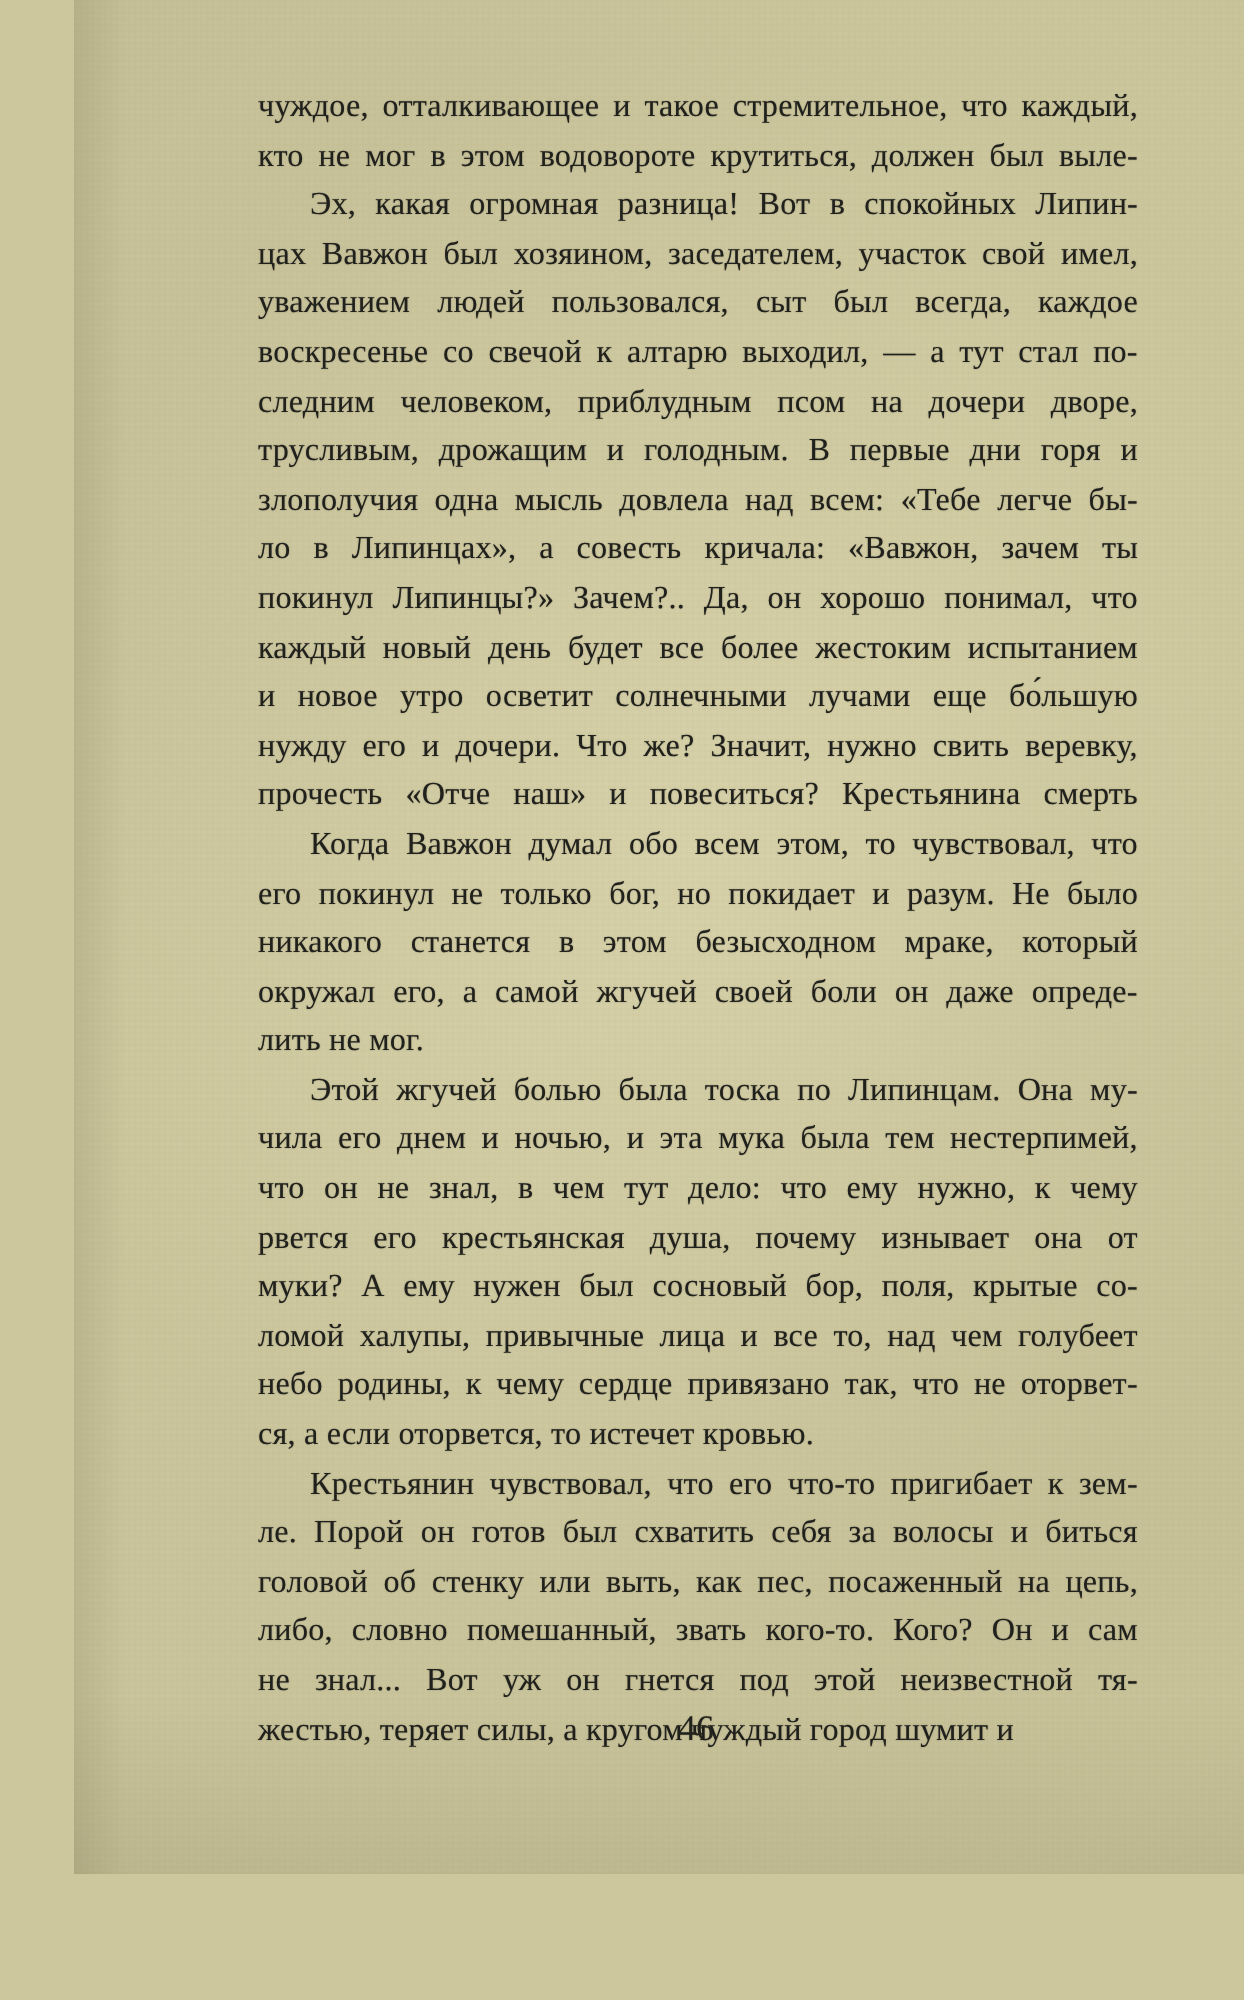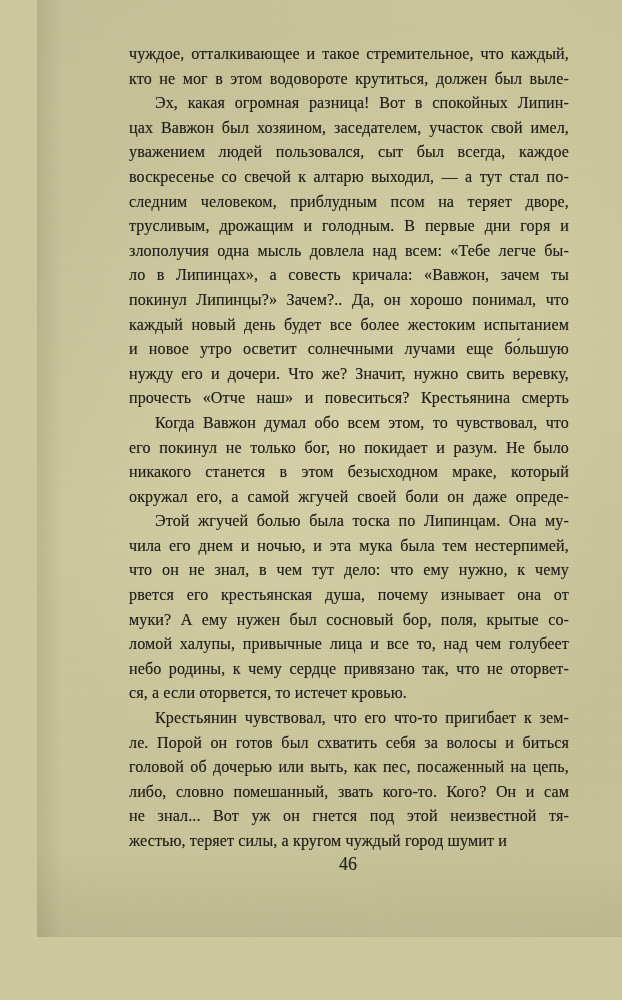--- a/index.html
+++ b/index.html
@@ -124,50 +124,51 @@
   <div id="textblock">
       <div class="para">
         <div class="line"><span class="w">чуждое,</span><span class="w">отталкивающее</span><span class="w">и</span><span class="w">такое</span><span class="w">стремительное,</span><span class="w">что</span><span class="w">каждый,</span></div>
         <div class="line"><span class="w">кто</span><span class="w">не</span><span class="w">мог</span><span class="w">в</span><span class="w">этом</span><span class="w">водовороте</span><span class="w">крутиться,</span><span class="w">должен</span><span class="w">был</span><span class="w">выле-</span></div>
       </div>
       <div class="para">
         <div class="line indent"><span class="w">Эх,</span><span class="w">какая</span><span class="w">огромная</span><span class="w">разница!</span><span class="w">Вот</span><span class="w">в</span><span class="w">спокойных</span><span class="w">Липин-</span></div>
         <div class="line"><span class="w">цах</span><span class="w">Вавжон</span><span class="w">был</span><span class="w">хозяином,</span><span class="w">заседателем,</span><span class="w">участок</span><span class="w">свой</span><span class="w">имел,</span></div>
         <div class="line"><span class="w">уважением</span><span class="w">людей</span><span class="w">пользовался,</span><span class="w">сыт</span><span class="w">был</span><span class="w">всегда,</span><span class="w">каждое</span></div>
         <div class="line"><span class="w">воскресенье</span><span class="w">со</span><span class="w">свечой</span><span class="w">к</span><span class="w">алтарю</span><span class="w">выходил,</span><span class="w">—</span><span class="w">а</span><span class="w">тут</span><span class="w">стал</span><span class="w">по-</span></div>
-        <div class="line"><span class="w">следним</span><span class="w">человеком,</span><span class="w">приблудным</span><span class="w">псом</span><span class="w">на</span><span class="w">теряет</span><span class="w">дворе,</span></div>
+        <div class="line"><span class="w">следним</span><span class="w">человеком,</span><span class="w">приблудным</span><span class="w">псом</span><span class="w">на</span><span class="w">дочери</span><span class="w">дворе,</span></div>
         <div class="line"><span class="w">трусливым,</span><span class="w">дрожащим</span><span class="w">и</span><span class="w">голодным.</span><span class="w">В</span><span class="w">первые</span><span class="w">дни</span><span class="w">горя</span><span class="w">и</span></div>
         <div class="line"><span class="w">злополучия</span><span class="w">одна</span><span class="w">мысль</span><span class="w">довлела</span><span class="w">над</span><span class="w">всем:</span><span class="w">«Тебе</span><span class="w">легче</span><span class="w">бы-</span></div>
         <div class="line"><span class="w">ло</span><span class="w">в</span><span class="w">Липинцах»,</span><span class="w">а</span><span class="w">совесть</span><span class="w">кричала:</span><span class="w">«Вавжон,</span><span class="w">зачем</span><span class="w">ты</span></div>
         <div class="line"><span class="w">покинул</span><span class="w">Липинцы?»</span><span class="w">Зачем?..</span><span class="w">Да,</span><span class="w">он</span><span class="w">хорошо</span><span class="w">понимал,</span><span class="w">что</span></div>
         <div class="line"><span class="w">каждый</span><span class="w">новый</span><span class="w">день</span><span class="w">будет</span><span class="w">все</span><span class="w">более</span><span class="w">жестоким</span><span class="w">испытанием</span></div>
         <div class="line"><span class="w">и</span><span class="w">новое</span><span class="w">утро</span><span class="w">осветит</span><span class="w">солнечными</span><span class="w">лучами</span><span class="w">еще</span><span class="w">бо́льшую</span></div>
         <div class="line"><span class="w">нужду</span><span class="w">его</span><span class="w">и</span><span class="w">дочери.</span><span class="w">Что</span><span class="w">же?</span><span class="w">Значит,</span><span class="w">нужно</span><span class="w">свить</span><span class="w">веревку,</span></div>
         <div class="line"><span class="w">прочесть</span><span class="w">«Отче</span><span class="w">наш»</span><span class="w">и</span><span class="w">повеситься?</span><span class="w">Крестьянина</span><span class="w">смерть</span></div>
       </div>
       <div class="para">
         <div class="line indent"><span class="w">Когда</span><span class="w">Вавжон</span><span class="w">думал</span><span class="w">обо</span><span class="w">всем</span><span class="w">этом,</span><span class="w">то</span><span class="w">чувствовал,</span><span class="w">что</span></div>
         <div class="line"><span class="w">его</span><span class="w">покинул</span><span class="w">не</span><span class="w">только</span><span class="w">бог,</span><span class="w">но</span><span class="w">покидает</span><span class="w">и</span><span class="w">разум.</span><span class="w">Не</span><span class="w">было</span></div>
         <div class="line"><span class="w">никакого</span><span class="w">станется</span><span class="w">в</span><span class="w">этом</span><span class="w">безысходном</span><span class="w">мраке,</span><span class="w">который</span></div>
         <div class="line"><span class="w">окружал</span><span class="w">его,</span><span class="w">а</span><span class="w">самой</span><span class="w">жгучей</span><span class="w">своей</span><span class="w">боли</span><span class="w">он</span><span class="w">даже</span><span class="w">опреде-</span></div>
+        <div class="line last">лить не мог.</div>
       </div>
       <div class="para">
         <div class="line indent"><span class="w">Этой</span><span class="w">жгучей</span><span class="w">болью</span><span class="w">была</span><span class="w">тоска</span><span class="w">по</span><span class="w">Липинцам.</span><span class="w">Она</span><span class="w">му-</span></div>
         <div class="line"><span class="w">чила</span><span class="w">его</span><span class="w">днем</span><span class="w">и</span><span class="w">ночью,</span><span class="w">и</span><span class="w">эта</span><span class="w">мука</span><span class="w">была</span><span class="w">тем</span><span class="w">нестерпимей,</span></div>
         <div class="line"><span class="w">что</span><span class="w">он</span><span class="w">не</span><span class="w">знал,</span><span class="w">в</span><span class="w">чем</span><span class="w">тут</span><span class="w">дело:</span><span class="w">что</span><span class="w">ему</span><span class="w">нужно,</span><span class="w">к</span><span class="w">чему</span></div>
         <div class="line"><span class="w">рвется</span><span class="w">его</span><span class="w">крестьянская</span><span class="w">душа,</span><span class="w">почему</span><span class="w">изнывает</span><span class="w">она</span><span class="w">от</span></div>
         <div class="line"><span class="w">муки?</span><span class="w">А</span><span class="w">ему</span><span class="w">нужен</span><span class="w">был</span><span class="w">сосновый</span><span class="w">бор,</span><span class="w">поля,</span><span class="w">крытые</span><span class="w">со-</span></div>
         <div class="line"><span class="w">ломой</span><span class="w">халупы,</span><span class="w">привычные</span><span class="w">лица</span><span class="w">и</span><span class="w">все</span><span class="w">то,</span><span class="w">над</span><span class="w">чем</span><span class="w">голубеет</span></div>
         <div class="line"><span class="w">небо</span><span class="w">родины,</span><span class="w">к</span><span class="w">чему</span><span class="w">сердце</span><span class="w">привязано</span><span class="w">так,</span><span class="w">что</span><span class="w">не</span><span class="w">оторвет-</span></div>
         <div class="line last">ся, а если оторвется, то истечет кровью.</div>
       </div>
       <div class="para">
         <div class="line indent"><span class="w">Крестьянин</span><span class="w">чувствовал,</span><span class="w">что</span><span class="w">его</span><span class="w">что-то</span><span class="w">пригибает</span><span class="w">к</span><span class="w">зем-</span></div>
         <div class="line"><span class="w">ле.</span><span class="w">Порой</span><span class="w">он</span><span class="w">готов</span><span class="w">был</span><span class="w">схватить</span><span class="w">себя</span><span class="w">за</span><span class="w">волосы</span><span class="w">и</span><span class="w">биться</span></div>
-        <div class="line"><span class="w">головой</span><span class="w">об</span><span class="w">дочерью</span><span class="w">или</span><span class="w">выть,</span><span class="w">как</span><span class="w">пес,</span><span class="w">посаженный</span><span class="w">на</span><span class="w">цепь,</span></div>
+        <div class="line"><span class="w">головой</span><span class="w">об</span><span class="w">стенку</span><span class="w">или</span><span class="w">выть,</span><span class="w">как</span><span class="w">пес,</span><span class="w">посаженный</span><span class="w">на</span><span class="w">цепь,</span></div>
         <div class="line"><span class="w">либо,</span><span class="w">словно</span><span class="w">помешанный,</span><span class="w">звать</span><span class="w">кого-то.</span><span class="w">Кого?</span><span class="w">Он</span><span class="w">и</span><span class="w">сам</span></div>
         <div class="line"><span class="w">не</span><span class="w">знал...</span><span class="w">Вот</span><span class="w">уж</span><span class="w">он</span><span class="w">гнется</span><span class="w">под</span><span class="w">этой</span><span class="w">неизвестной</span><span class="w">тя-</span></div>
         <div class="line last">жестью, теряет силы, а кругом чуждый город шумит и</div>
       </div>
     </div>
 
   <div id="folio">46</div>
 
 </div>
 

